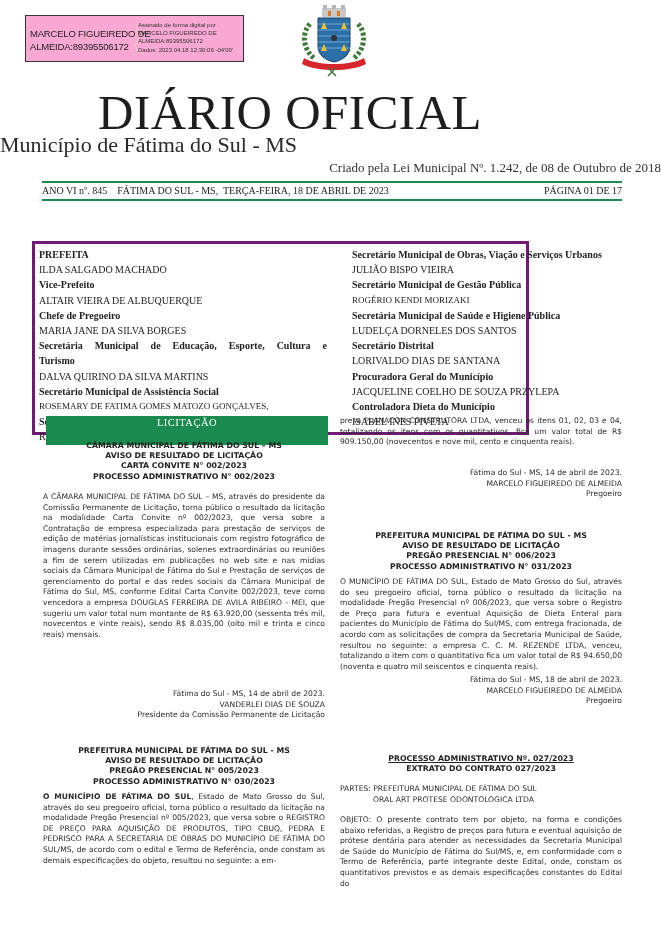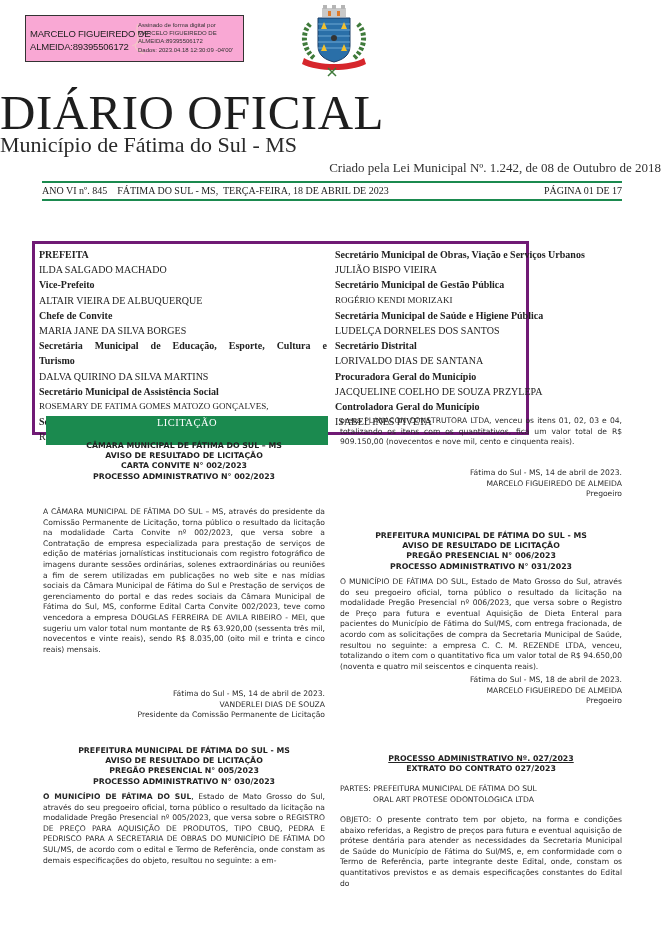--- a/index.html
+++ b/index.html
@@ -8,33 +8,33 @@
 
   
   .sig-box { left:25px; top:15px; width:219px; height:47px; border:1px solid #333; box-sizing:border-box; background:#f9a8d4; }
   .sig-name { position:absolute; left:4px; top:11px; font-family:"Liberation Sans", sans-serif; font-size:9.5px; line-height:13px; color:#222; letter-spacing:-0.2px; }
   .sig-detail { position:absolute; left:112px; top:5px; font-family:"Liberation Sans", sans-serif; font-size:6px; line-height:8.2px; color:#333; white-space:nowrap; }
   .sig-mark { position:absolute; left:104px; top:6px; width:16px; height:34px; }
 
   
   .crest { left:292px; top:2px; width:84px; height:76px; }
 
-  .masthead-title { left:0; width:580px; top:86px; font-family:"Liberation Serif", "DejaVu Serif", serif; font-size:49px; line-height:54px; color:#1e1e1e; letter-spacing:0.5px; }
+  .masthead-title { left:0; width:580px; top:86px; text-align:center; font-family:"Liberation Serif", "DejaVu Serif", serif; font-size:49px; line-height:54px; color:#1e1e1e; letter-spacing:0.5px; }
   .masthead-sub { left:0; width:661px; top:133px; text-align:left; font-family:"Liberation Serif", serif; font-size:22px; line-height:24px; color:#2a2a2a; }
   .masthead-law { left:0; width:661px; top:160px; text-align:right; font-family:"Liberation Serif", serif; font-size:13px; line-height:16px; color:#333; }
 
   .rule { left:42px; width:580px; height:2px; background:#1b8a4f; }
   .dateline { left:42px; width:580px; top:184px; height:14px; font-family:"Liberation Serif", serif; font-size:10px; line-height:14px; color:#222; }
   .dateline .right { position:absolute; right:0; top:0; }
 
   
   .officials { left:32px; top:213px; width:497px; height:194px; border:3px solid #701a75; box-sizing:border-box;margin-top:28px; }
   .off-col { position:absolute; top:3px; font-family:"Liberation Serif", serif; font-size:10px; line-height:15.2px; color:#222; }
   .off-col.left { left:4px; width:288px; }
-  .off-col.right { left:300px; width:290px; }
+  .off-col.right { left:317px; width:290px; }
   .off-role { font-weight:bold; }
   .off-name.small { font-size:9px; }
   .off-role.justify { text-align:justify; text-align-last:justify; }
 
   
   .col { font-family:"DejaVu Sans", sans-serif; font-size:7.6px; line-height:10.6px; color:#2a2a2a; }
   .col.left { left:43px; width:282px; }
   .col.right { left:340px; width:282px; }
   .section-bar { left:46px; top:416px; width:282px; height:29px; background:#1b8a4f; color:#fff; text-align:center; font-family:"Liberation Serif", serif; font-size:10.5px; line-height:13px; letter-spacing:0.5px; }
   .heading { text-align:center; font-weight:bold; font-size:7.8px; line-height:10.2px; color:#222; }
@@ -98,57 +98,57 @@
   <span class="right">PÁGINA 01 DE 17</span>
 </div>
 <div class="abs rule" style="top:199px;"></div>
 
 <div class="abs officials">
   <div class="off-col left">
     <div class="off-role">PREFEITA</div>
     <div class="off-name">ILDA SALGADO MACHADO</div>
     <div class="off-role">Vice-Prefeito</div>
     <div class="off-name">ALTAIR VIEIRA DE ALBUQUERQUE</div>
-    <div class="off-role">Chefe de Convite</div>
+    <div class="off-role">Chefe de Pregoeiro</div>
     <div class="off-name">MARIA JANE DA SILVA BORGES</div>
     <div class="off-role justify">Secretária Municipal de Educação, Esporte, Cultura e</div>
     <div class="off-role">Turismo</div>
     <div class="off-name">DALVA QUIRINO DA SILVA MARTINS</div>
     <div class="off-role">Secretário Municipal de Assistência Social</div>
     <div class="off-name small">ROSEMARY DE FATIMA GOMES MATOZO GONÇALVES,</div>
     <div class="off-role">Secretário Municipal de Finanças e Planejamento</div>
     <div class="off-name">RODRIGO SILVA GARIB</div>
   </div>
   <div class="off-col right">
     <div class="off-role">Secretário Municipal de Obras, Viação e Serviços Urbanos</div>
     <div class="off-name">JULIÃO BISPO VIEIRA</div>
     <div class="off-role">Secretário Municipal de Gestão Pública</div>
     <div class="off-name small">ROGÉRIO KENDI MORIZAKI</div>
     <div class="off-role">Secretária Municipal de Saúde e Higiene Pública</div>
     <div class="off-name">LUDELÇA DORNELES DOS SANTOS</div>
     <div class="off-role">Secretário Distrital</div>
     <div class="off-name">LORIVALDO DIAS DE SANTANA</div>
     <div class="off-role">Procuradora Geral do Município</div>
     <div class="off-name">JACQUELINE COELHO DE SOUZA PRZYLEPA</div>
-    <div class="off-role">Controladora Geral do Município</div>
+    <div class="off-role">Controladora Dieta do Município</div>
     <div class="off-name">ISABEL INES PIVETA</div>
   </div>
 </div>
 
 <div class="abs section-bar">LICITAÇÃO</div>
 
 <div class="abs col left" style="top:441px;">
   <div class="heading">
     <div>CÂMARA MUNICIPAL DE FÁTIMA DO SUL – MS</div>
     <div>AVISO DE RESULTADO DE LICITAÇÃO</div>
     <div>CARTA CONVITE N° 002/2023</div>
     <div>PROCESSO ADMINISTRATIVO N° 002/2023</div>
   </div>
 </div>
-<div class="abs col left para" style="top:507px;">
+<div class="abs col left para" style="top:492px;">
   <span>A CÂMARA MUNICIPAL DE FÁTIMA DO SUL – MS, através do presidente da Comissão Permanente de Licitação, torna público o resultado da licitação na modalidade Carta Convite nº 002/2023, que versa sobre a Contratação de empresa especializada para prestação de serviços de edição de matérias jornalísticas institucionais com registro  fotográfico de imagens durante sessões ordinárias, solenes extraordinárias ou reuniões a fim de serem utilizadas em publicações no web site e nas mídias sociais da Câmara Municipal de Fátima do Sul e Prestação de serviços de gerenciamento do portal e das redes sociais da Câmara Municipal de Fátima do Sul, MS, conforme Edital Carta Convite 002/2023, teve como vencedora a empresa </span><span class="bold" style="font-weight:normal;">DOUGLAS FERREIRA DE AVILA RIBEIRO - MEI, que sugeriu um valor total num montante</span><span> de R$ 63.920,00 (sessenta três mil, novecentos e vinte reais), sendo R$ 8.035,00 (oito mil e trinta e cinco reais) mensais.</span>
 </div>
 <div class="abs col left sign" style="top:689px;">
   <div>Fátima do Sul - MS, 14 de abril de 2023.</div>
   <div>VANDERLEI DIAS DE SOUZA</div>
   <div>Presidente da Comissão Permanente de Licitação</div>
 </div>
 
 <div class="abs col left" style="top:746px;">
   <div class="heading">

